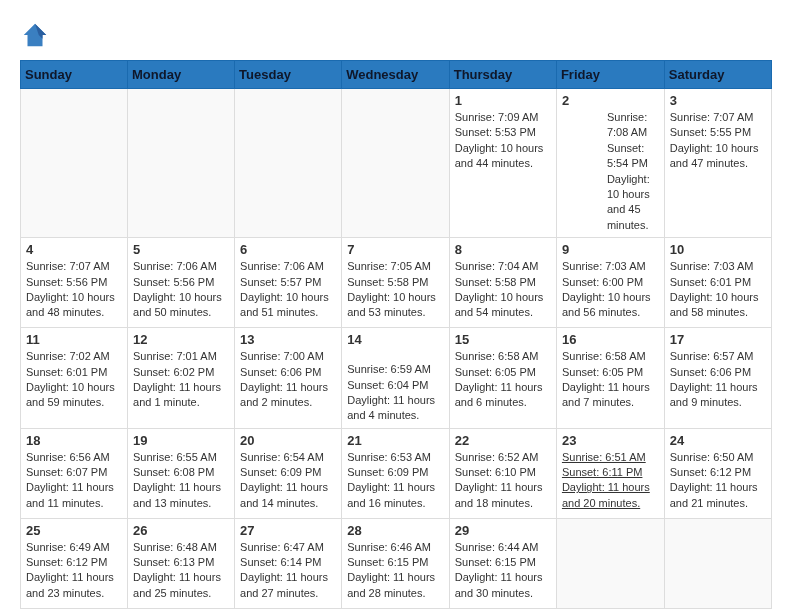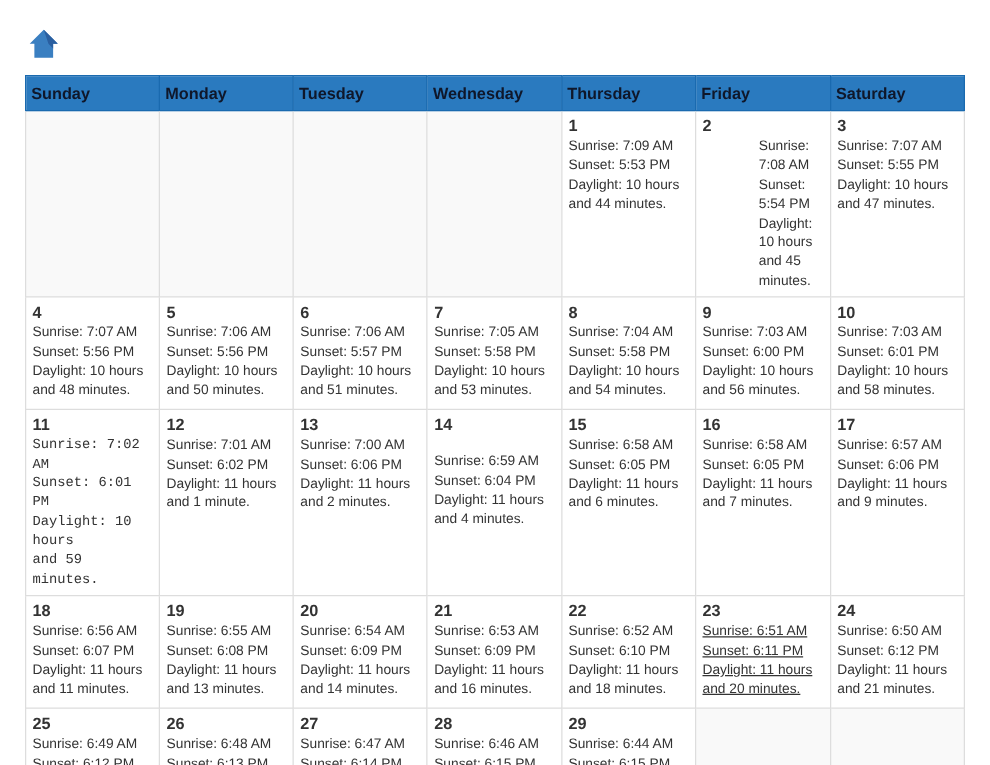--- a/index.html
+++ b/index.html
@@ -196,21 +196,21 @@
           <span class="day-number">10</span>
           <div class="day-info" style="white-space: pre-line;">Sunrise: 7:03 AM
 Sunset: 6:01 PM
 Daylight: 10 hours
 and 58 minutes.</div>
         </td>
       </tr>
       <tr class="week-row">
         <td>
           <span class="day-number">11</span>
-          <div class="day-info" style="white-space: pre-line; font-family: Liberation Mono, monospace;">Sunrise: 7:02 AM
+          <div class="day-info" style="white-space: pre-line;">Sunrise: 7:02 AM
 Sunset: 6:01 PM
 Daylight: 10 hours
 and 59 minutes.</div>
         </td>
         <td>
           <span class="day-number">12</span>
           <div class="day-info" style="white-space: pre-line;">Sunrise: 7:01 AM
 Sunset: 6:02 PM
 Daylight: 11 hours
 and 1 minute.</div>

